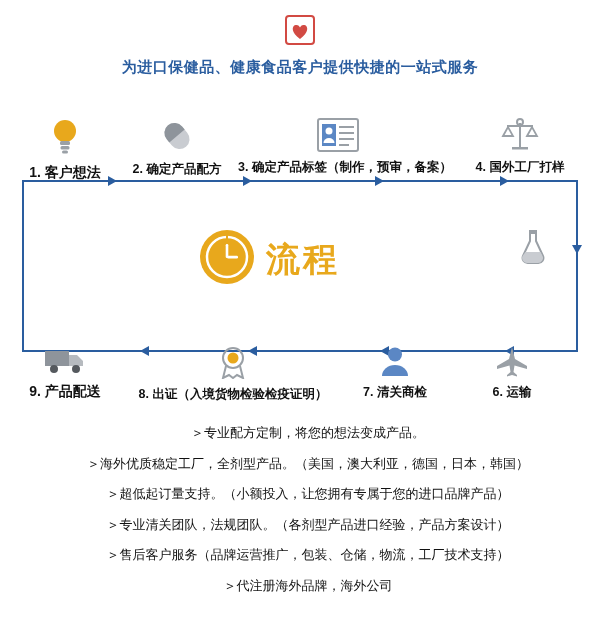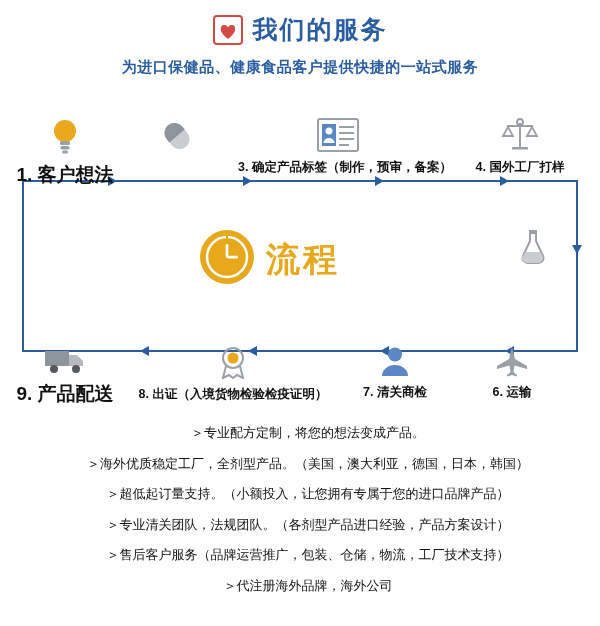--- a/index.html
+++ b/index.html
@@ -104,21 +104,21 @@
     margin: 0 auto 4px auto;
   }
   .node-label {
     font-size: 12.5px;
     font-weight: bold;
     color: #111111;
     white-space: nowrap;
     line-height: 1.2;
   }
   .node-label.big {
-    font-size: 19px;
+    font-size: 14px;
   }
 
   
   .center-badge {
     position: absolute;
     left: 198px;
     top: 128px;
     display: flex;
     align-items: center;
     gap: 10px;
@@ -153,21 +153,20 @@
 <div class="page">
 
   <div class="header">
     <div class="header-title-row">
       <span class="heart-icon">
         <svg width="30" height="30" viewBox="0 0 30 30">
           <rect x="1" y="1" width="28" height="28" rx="3" fill="none" stroke="#d24a43" stroke-width="2"></rect>
           <path d="M15 24 C6 17.5 6.5 11 10.5 10 C13 9.4 14.4 11.2 15 12.4 C15.6 11.2 17 9.4 19.5 10 C23.5 11 24 17.5 15 24 Z" fill="#d24a43"></path>
         </svg>
       </span>
-      <span class="header-title">我们的服务</span>
     </div>
     <div class="header-sub">为进口保健品、健康食品客户提供快捷的一站式服务</div>
   </div>
 
   <div class="flow">
 
     <div class="line line-h" style="left:22px; top:80px; width:556px;"></div>
 
     <div class="line line-v" style="left:576px; top:80px; height:172px;"></div>
 
@@ -204,20 +203,24 @@
 
     <div class="node" style="left:112px; top:18px; width:130px;">
       <span class="node-icon">
         <svg width="34" height="36" viewBox="0 0 34 36">
           <g transform="rotate(-40 17 18)">
             <rect x="7" y="4" width="20" height="28" rx="10" fill="#c9ccd1"></rect>
             <path d="M7 18 a10 10 0 0 1 0 0 v -4 a10 10 0 0 1 10 -10 a10 10 0 0 1 10 10 v 4 z" fill="#8e949b"></path>
           </g>
         </svg>
       </span>
+      <div class="node-label">
+        <span>2.</span>
+        <span>确定产品配方</span>
+      </div>
     </div>
 
     <div class="node" style="left:238px; top:18px; width:200px;">
       <span class="node-icon">
         <svg width="42" height="34" viewBox="0 0 42 34">
           <rect x="1" y="1" width="40" height="32" rx="2" fill="#ffffff" stroke="#9aa0a6" stroke-width="2"></rect>
           <rect x="5" y="6" width="14" height="22" fill="#5b87c4"></rect>
           <circle cx="12" cy="13" r="3.5" fill="#ffffff"></circle>
           <path d="M6.5 25 a5.5 5 0 0 1 11 0 z" fill="#ffffff"></path>
           <rect x="22" y="8" width="15" height="2" fill="#9aa0a6"></rect>

